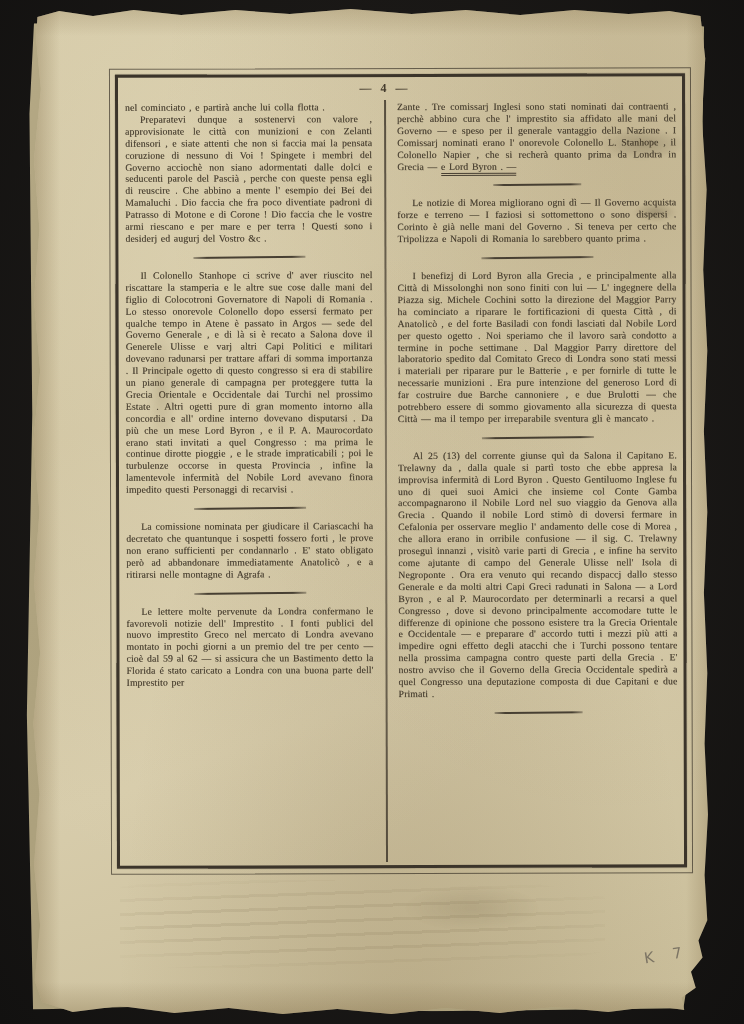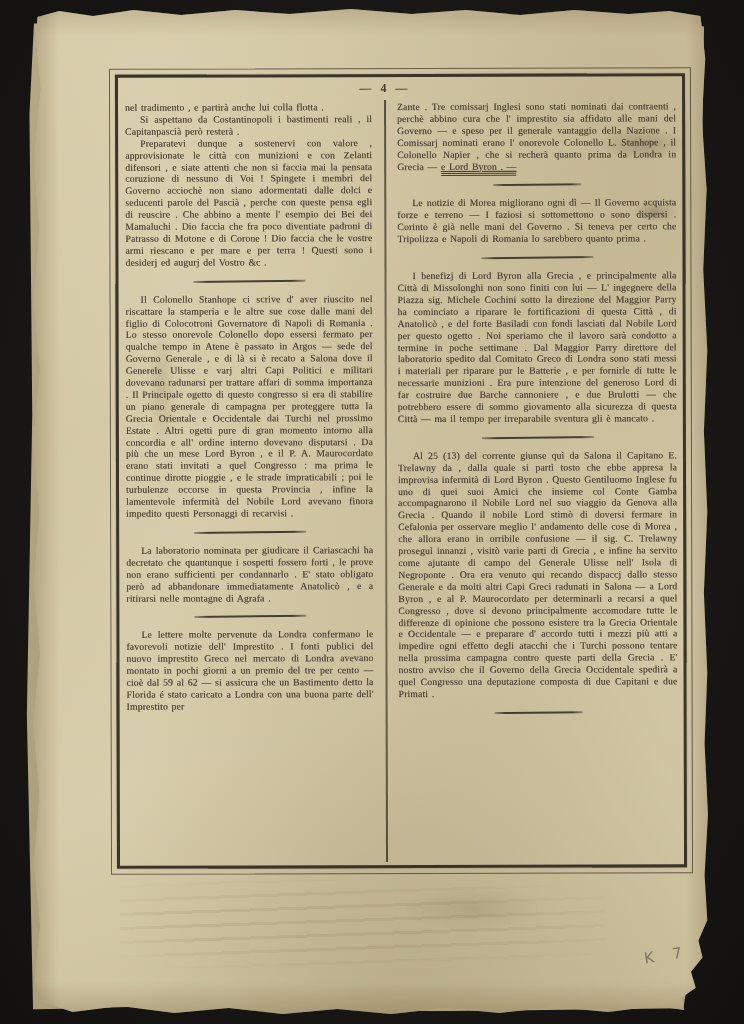--- a/index.html
+++ b/index.html
@@ -57,21 +57,21 @@
   .col-left{left:7px;width:247px;}
   .col-right{left:279px;width:279px;}
   .para{margin:0;}
   .ind{text-indent:15px;}
   .srule{
     width:112px;height:2px;margin:12px auto 11px;
     background:linear-gradient(90deg, rgba(64,56,44,.4), #473f32 12%, #473f32 88%, rgba(64,56,44,.4));
     transform:rotate(-.4deg);
   }
   .srule.narrow{width:88px;}
-  .ul2{border-bottom:3px double #473f32;padding-bottom:1px;white-space:nowrap;text-decoration:underline;}
+  .ul2{border-bottom:3px double #473f32;padding-bottom:1px;white-space:nowrap;}
   .ghost{
     position:absolute;left:88px;top:872px;width:485px;height:88px;opacity:.8;
     background:repeating-linear-gradient(178deg, rgba(112,96,66,0) 0 5px, rgba(112,96,66,.15) 5px 8px, rgba(112,96,66,0) 8px 14px);
     filter:blur(.7px);
     -webkit-mask-image:radial-gradient(ellipse at 45% 50%, #000 40%, transparent 85%);
     mask-image:radial-gradient(ellipse at 45% 50%, #000 40%, transparent 85%);
   }
   .handnote{
     position:absolute;left:612px;top:938px;transform:rotate(-9deg);
     font-family:"DejaVu Sans", sans-serif;font-size:15px;letter-spacing:7px;
@@ -93,27 +93,26 @@
 <div class="paper-under"></div>
 
 <div class="paper">
   <div class="shade"></div>
 
   <div class="frame">
     <div class="pagenum">—  4  —</div>
     <div class="divider"></div>
 
     <div class="col col-left">
-      <p class="para">nel tradimento , e partirà anche lui colla flotta .</p>
-      <p class="para ind">Si aspettano da Costantinopoli i bastimenti reali , il Capitanpascià però resterà .</p>
+      <p class="para">nel cominciato , e partirà anche lui colla flotta .</p>
       <p class="para ind">Preparatevi dunque a sostenervi con valore , approvisionate le città con munizioni e con Zelanti difensori , e siate attenti che non si faccia mai la pensata coruzione di nessuno di Voi ! Spingete i membri del Governo acciochè non siano adormentati dalle dolci e seducenti parole del Pascià , perche con queste pensa egli di reuscire .  Che abbino a mente l' esempio dei Bei dei Mamaluchi . Dio faccia che fra poco diventiate padroni di Patrasso di Motone e di Corone !  Dio faccia che le vostre armi riescano e per mare  e per terra ! Questi sono i desiderj ed augurj del Vostro &amp;c .</p>
       <div class="srule"></div>
       <p class="para ind">Il Colonello Stanhope ci scrive d' aver riuscito nel riscattare la stamperia e le altre sue cose dalle mani del figlio di Colocotroni Governatore di Napoli di Romania .  Lo stesso onorevole Colonello dopo essersi fermato per qualche tempo in Atene è passato in Argos — sede del Governo Generale , e di là si è recato a Salona dove il Generele Ulisse e varj altri Capi Politici e militari dovevano radunarsi per trattare affari di somma importanza .  Il Principale ogetto di questo congresso si era di stabilire un piano generale di campagna per proteggere tutta la Grecia Orientale e Occidentale dai Turchi nel prossimo Estate .  Altri ogetti pure di gran momento intorno alla concordia e all' ordine interno dovevano disputarsi .  Da più che un mese Lord Byron , e il P. A. Maurocordato erano stati invitati a quel Congresso : ma prima le continue dirotte pioggie , e le strade impraticabili ; poi le turbulenze occorse in questa Provincia , infine la lamentevole infermità del Nobile Lord avevano finora impedito questi Personaggi di recarvisi .</p>
       <div class="srule"></div>
-      <p class="para ind">La laboratorio nominata per giudicare il Cariascachi ha decretato che quantunque i sospetti fossero forti , le prove non erano sufficienti per condannarlo .  E' stato obligato però ad abbandonare immediatamente Anatolicò , e a ritirarsi nelle montagne di Agrafa .</p>
+      <p class="para ind">La comissione nominata per giudicare il Cariascachi ha decretato che quantunque i sospetti fossero forti , le prove non erano sufficienti per condannarlo .  E' stato obligato però ad abbandonare immediatamente Anatolicò , e a ritirarsi nelle montagne di Agrafa .</p>
       <div class="srule"></div>
       <p class="para ind">Le lettere molte pervenute da Londra confermano le favorevoli notizie dell' Imprestito .  I fonti publici del nuovo imprestito Greco nel mercato di Londra avevano montato in pochi giorni a un premio del tre per cento — cioè dal 59 al 62 —  si assicura che un Bastimento detto la Florida é stato caricato a Londra con una buona parte dell' Imprestito per</p>
     </div>
 
     <div class="col col-right">
       <p class="para">
         <span>Zante .  Tre comissarj Inglesi sono stati nominati dai contraenti , perchè abbino cura che l' imprestito sia affidato alle mani del Governo — e speso per il generale vantaggio della Nazione .  I Comissarj nominati erano l' onorevole Colonello L. Stanhope , il Colonello Napier , che si recherà quanto prima da Londra in Grecia — </span>
         <span class="ul2">e Lord Byron . —</span>
       </p>
       <div class="srule narrow"></div>

